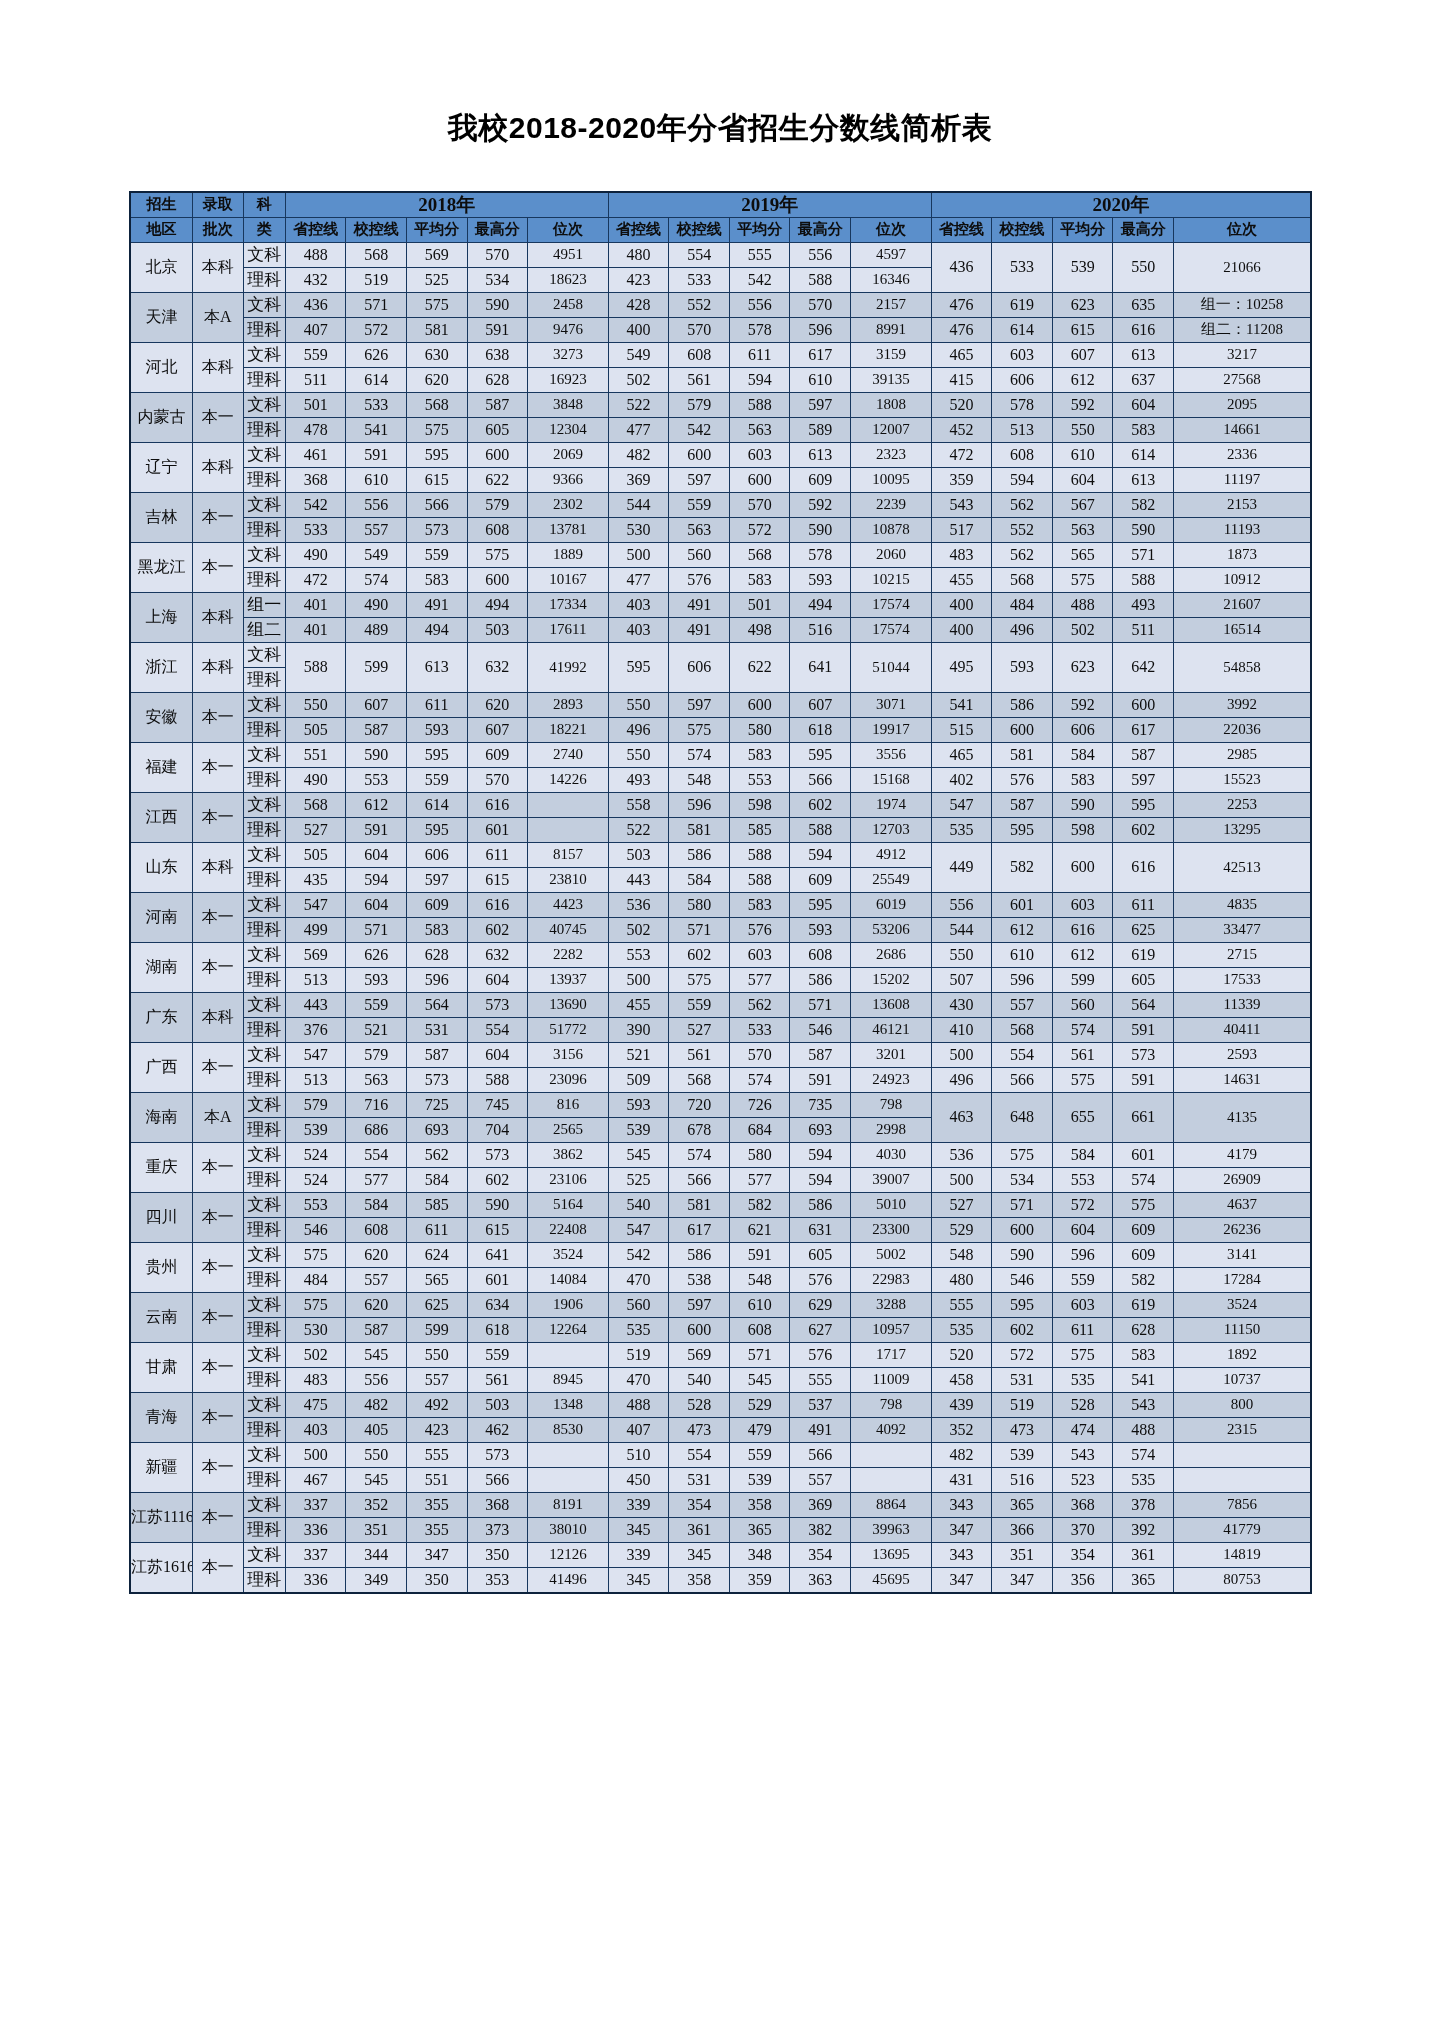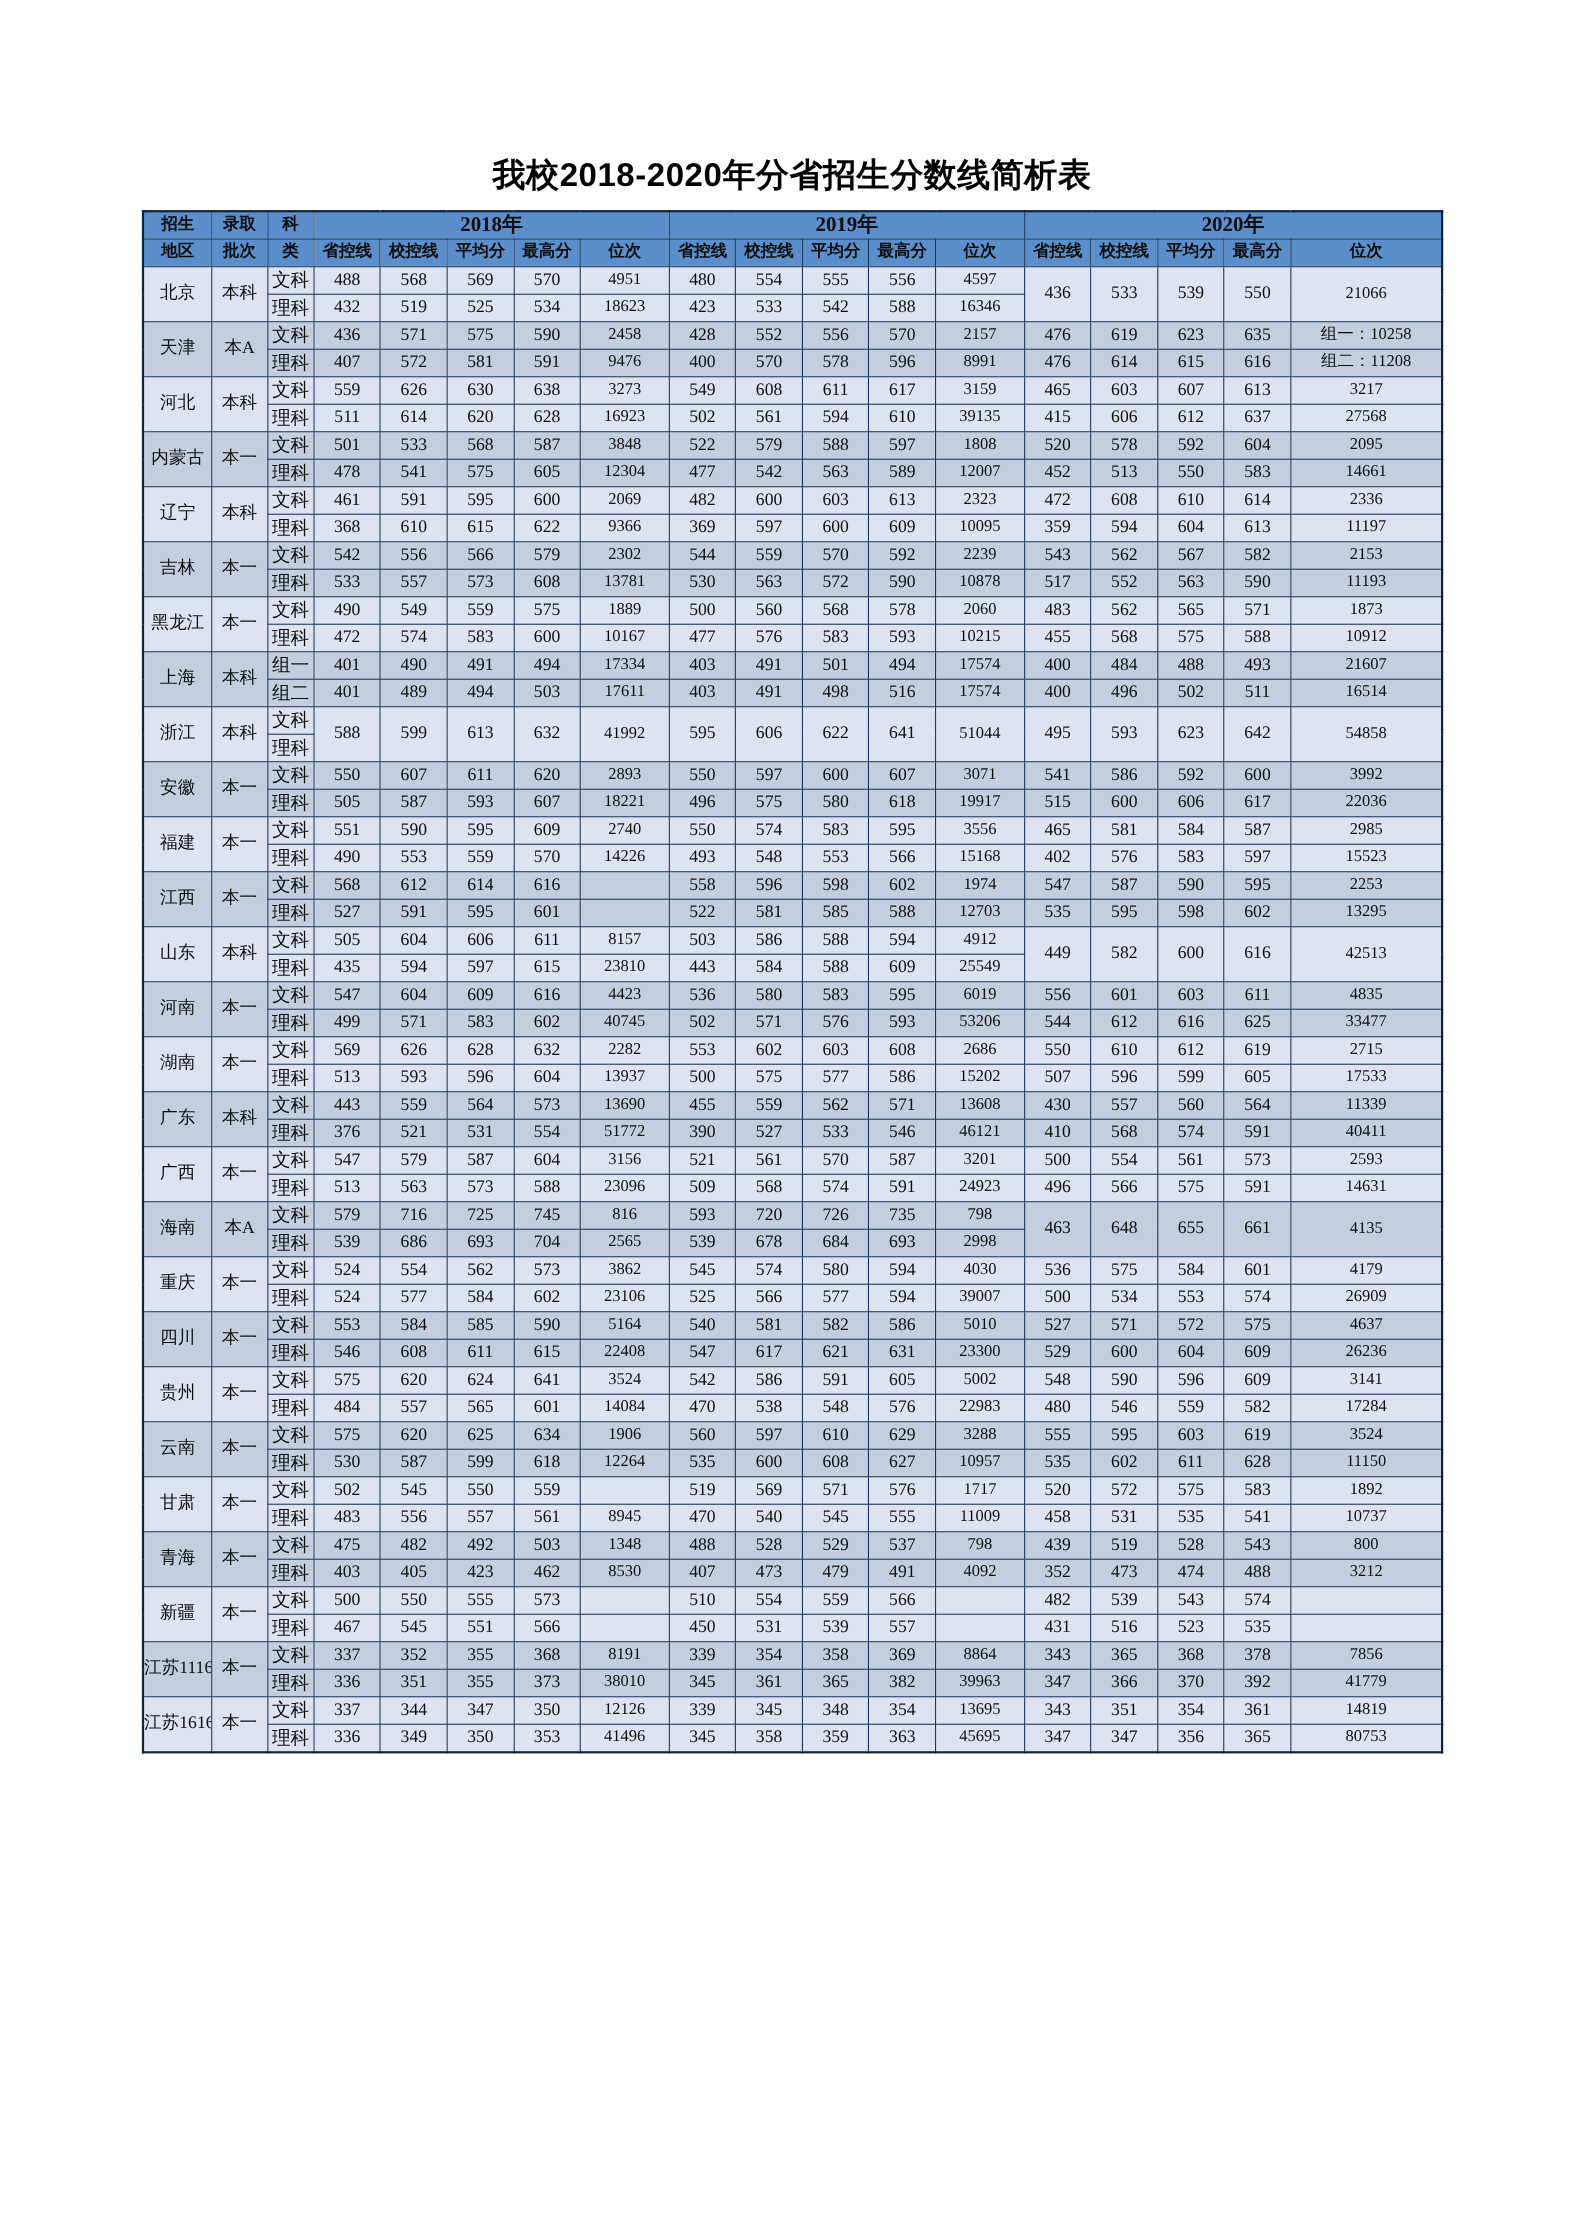--- a/index.html
+++ b/index.html
@@ -7,21 +7,21 @@
     width:1440px;height:2036px;
     font-family:"Liberation Serif","DejaVu Serif",serif;
     color:#111;
     -webkit-font-smoothing:antialiased;
   }
   .page{position:relative;width:1440px;height:2036px;background:#fff;box-sizing:border-box;}
   .title{
     position:absolute;left:0;top:108px;width:1440px;
     text-align:center;
     font-family:"Liberation Sans","DejaVu Sans",sans-serif;
-    font-weight:bold;font-size:30px;letter-spacing:.5px;color:#000;margin-top:31px;
+    font-weight:bold;font-size:30px;letter-spacing:.5px;color:#000;
   }
   .tablewrap{position:absolute;left:129px;top:191px;width:1044px;}
   table.grid{border-collapse:collapse;table-layout:fixed;width:1183px;}
   table.grid td,table.grid th{
     border:1px solid #17375e;
     text-align:center;vertical-align:middle;
     font-size:15px;line-height:1.05;
     padding:0;height:24px;color:#0d0d0d;
     font-family:"Liberation Serif","DejaVu Serif",serif;
     overflow:hidden;white-space:nowrap;
@@ -979,21 +979,21 @@
             <td class="wide">8530</td>
             <td class="num">407</td>
             <td class="num">473</td>
             <td class="num">479</td>
             <td class="num">491</td>
             <td class="wide">4092</td>
             <td class="num">352</td>
             <td class="num">473</td>
             <td class="num">474</td>
             <td class="num">488</td>
-            <td class="wide">3212</td>
+            <td class="wide">2315</td>
           </tr>
           <tr>
             <td class="reg" rowspan="2">新疆</td>
             <td class="bat" rowspan="2">本一</td>
             <td class="sub">文科</td>
             <td class="num">500</td>
             <td class="num">550</td>
             <td class="num">555</td>
             <td class="num">573</td>
             <td class="wide"></td>

